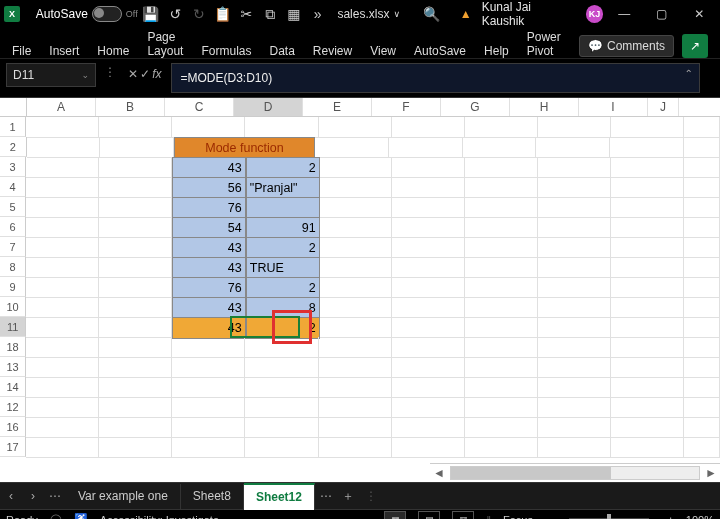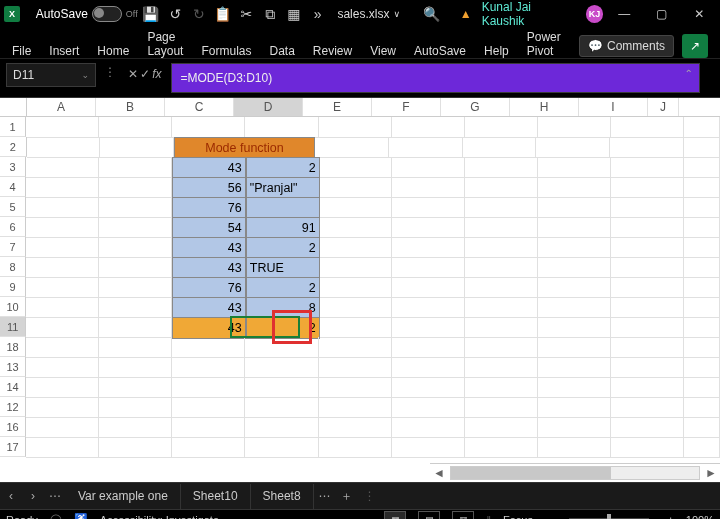--- a/index.html
+++ b/index.html
@@ -17,21 +17,21 @@
   .winbtn{width:34px;height:28px;display:flex;align-items:center;justify-content:center;color:#ccc;cursor:pointer}
   .ribbon-tabs{height:30px;background:#000;display:flex;align-items:flex-end;padding:0 12px;gap:18px;font-size:12px;color:#ddd;border-bottom:1px solid #222}
   .ribbon-tabs .rtab{cursor:pointer}
   .ribbon-right{margin-left:auto;display:flex;align-items:center;gap:8px}
   .comments-btn{background:#2a2a2a;border:1px solid #444;border-radius:3px;padding:3px 8px;display:flex;align-items:center;gap:4px;color:#ddd}
   .share-btn{background:#107c41;width:26px;height:24px;border-radius:3px;display:flex;align-items:center;justify-content:center}
   .formula-row{height:34px;background:#000;display:flex;align-items:flex-start;gap:6px;padding:4px 20px 0 6px;border-bottom:1px solid #333}
   .namebox{width:76px;height:22px;background:#1a1a1a;border:1px solid #3a3a3a;display:flex;align-items:center;padding:0 6px;justify-content:space-between;color:#ddd;font-size:12px}
   .fx-btns{display:flex;align-items:center;gap:2px;height:22px;padding:0 4px;color:#aaa}
   .fx-lbl{font-style:italic}
-  .formula-bar{flex:1;height:28px;background:#6d28d9;border:1px solid #3a3a3a;display:flex;align-items:center;padding:0 8px;color:#eee;position:relative}
+  .formula-bar{flex:1;height:28px;background:#0f172a;border:1px solid #3a3a3a;display:flex;align-items:center;padding:0 8px;color:#eee;position:relative}
   .formula-collapse{position:absolute;right:6px;top:4px;color:#aaa;font-size:10px}
   .grid-area{background:#fff;color:#000;height:384px;position:relative;display:flex;flex-direction:column}
   .col-headers{display:flex;height:18px;border-bottom:1px solid #ccc;background:#fff}
   .rowh-spacer{width:26px;border-right:1px solid #ccc}
   .colh{width:68px;text-align:center;font-size:12px;color:#555;border-right:1px solid #e0e0e0;line-height:18px}
   .colh.sel{background:#d4d4d4}
   .rows{flex:1;overflow:hidden}
   .row{display:flex;height:20px}
   .rowh{width:26px;text-align:center;font-size:11px;color:#555;border-right:1px solid #ccc;border-bottom:1px solid #e0e0e0;line-height:20px;background:#fff}
   .rowh.sel{background:#d4d4d4}
@@ -75,21 +75,21 @@
   <div class="tb-icon">⧉</div>
   <div class="tb-icon">▦</div>
   <div class="tb-icon">»</div>
   <div class="filename">
     <span>sales.xlsx</span>
     <span style="font-size:9px">∨</span>
   </div>
   <div class="title-spacer"></div>
   <div class="tb-icon search-icon">🔍</div>
   <span class="warn-tri">▲</span>
-  <span style="margin-left:6px;color:#5eead4">Kunal Jai Kaushik</span>
+  <span style="margin-left:6px;color:#e5e5e5">Kunal Jai Kaushik</span>
   <div class="user-badge">
       <span>KJ</span>
     </div>
   <div class="winbtn">—</div>
   <div class="winbtn">▢</div>
   <div class="winbtn">✕</div>
 </div>
 
 <div class="ribbon-tabs">
   <span class="rtab">File</span>
@@ -378,22 +378,22 @@
       </div>
     <div class="arrow">►</div>
   </div>
 </div>
 
 <div class="sheet-tab-row">
   <div class="st-nav">‹</div>
   <div class="st-nav">›</div>
   <div class="st-nav">⋯</div>
   <div class="sheet-tab">Var example one</div>
-  <div class="sheet-tab">Sheet10</div>
   <div class="sheet-tab">Sheet8</div>
+  <div class="sheet-tab active">Sheet12</div>
   <div class="st-nav">⋯</div>
   <div class="st-nav">＋</div>
   <span style="margin-left:6px;color:#555">⋮</span>
 </div>
 
 <div class="statusbar">
   <span>Ready</span>
   <span style="color:#666">◯</span>
   <span>♿</span>
   <span>Accessibility: Investigate</span>

